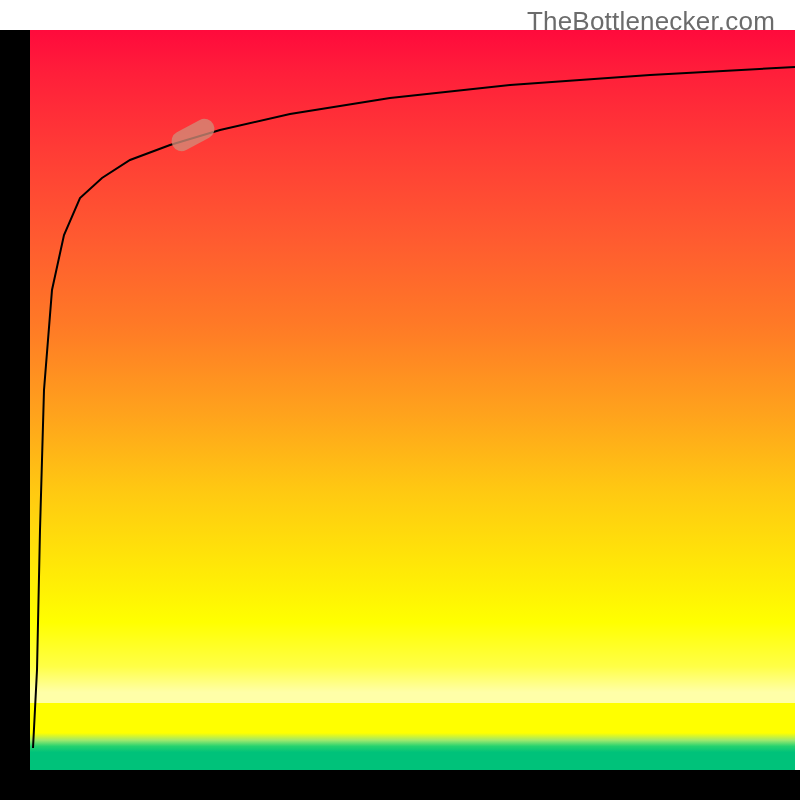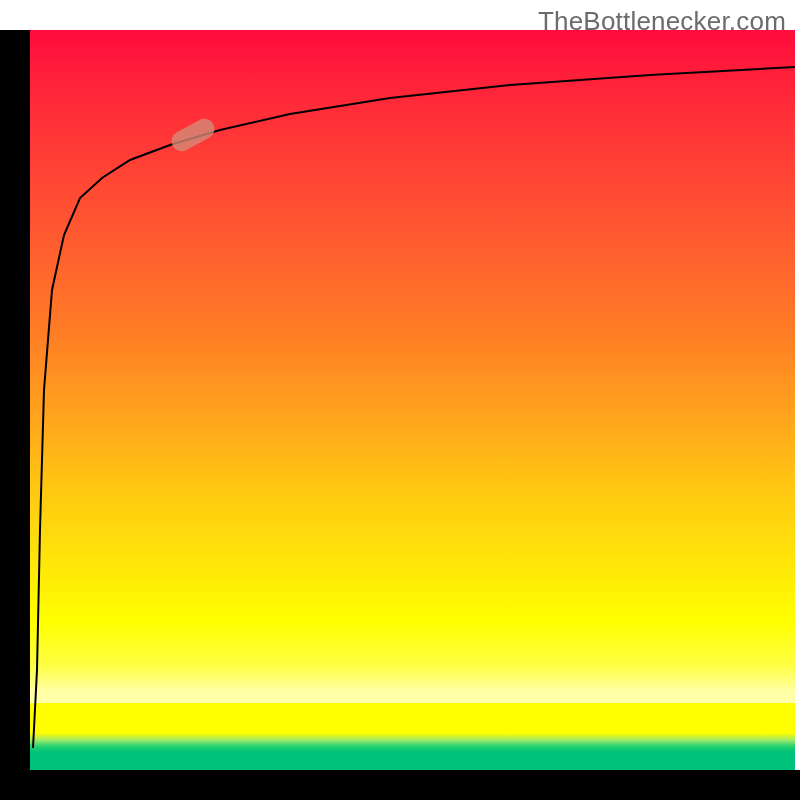--- a/index.html
+++ b/index.html
@@ -5,21 +5,21 @@
   * { margin: 0; padding: 0; box-sizing: border-box; }
   html, body { width: 800px; height: 800px; overflow: hidden; background: #fff; }
   .frame {
     position: relative;
     width: 800px;
     height: 800px;
   }
   .watermark {
     position: absolute;
     top: 6px;
-    right: 14px;
+    right: 25px;
     font-family: Arial, sans-serif;
     font-size: 26px;
     color: #6b6b6b;
     font-weight: 400;
     letter-spacing: 0.2px;
   }
   .plot-area {
     position: absolute;
     left: 30px;   
     top: 30px;

